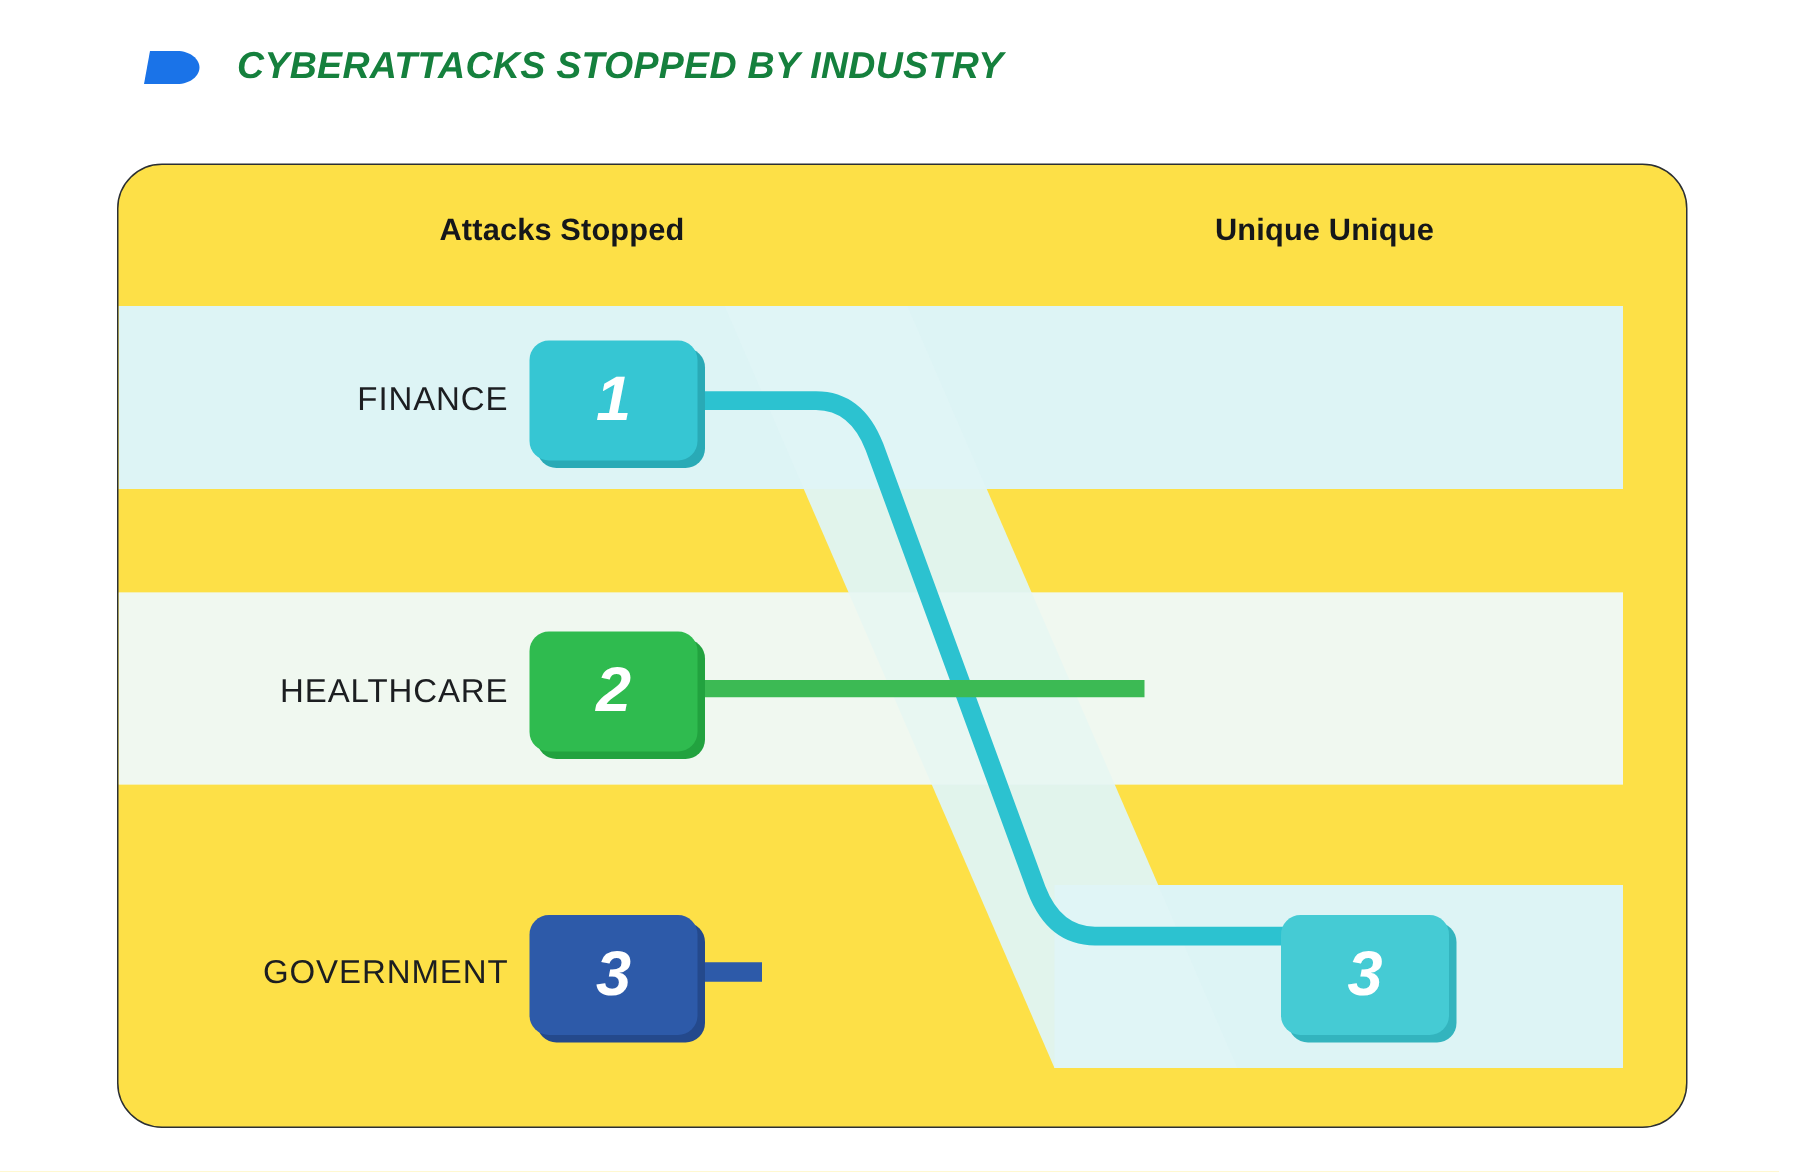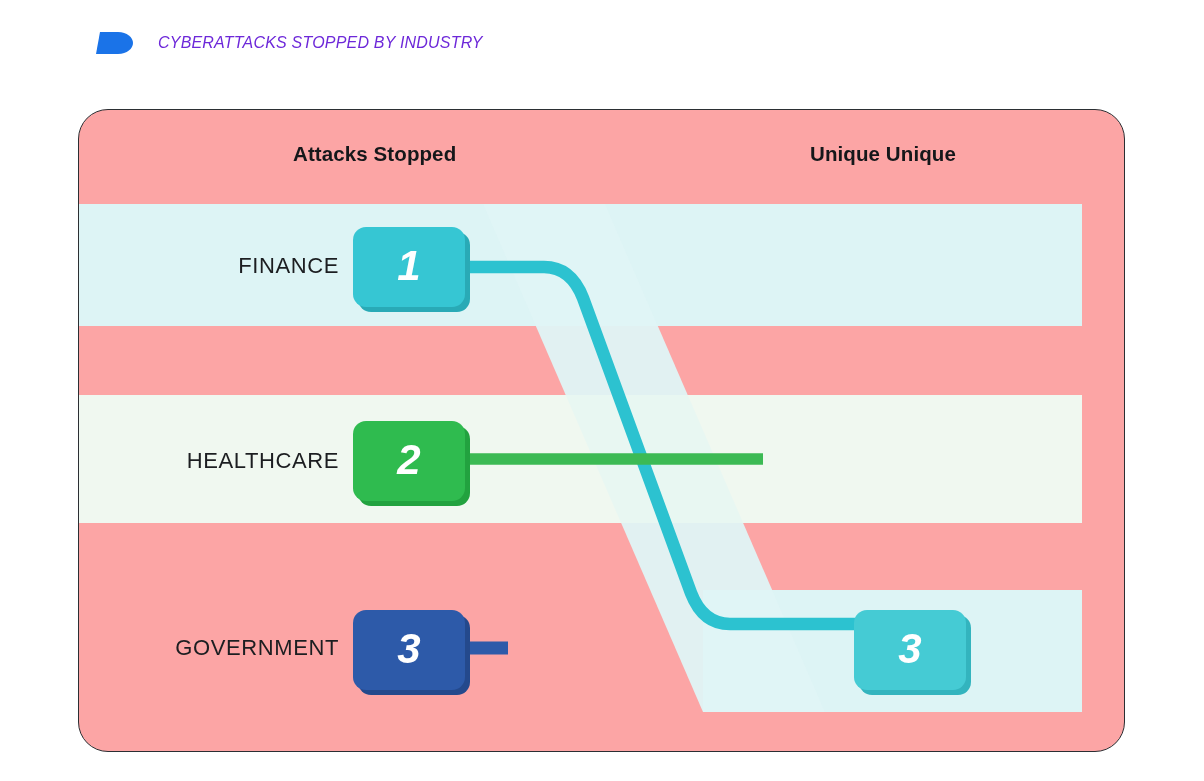--- a/index.html
+++ b/index.html
@@ -28,38 +28,38 @@
   }
   .brand-mark {
     width: 40px;
     height: 26px;
     position: relative;
     flex: 0 0 auto;
   }
   .brand-mark svg { display: block; }
   .header-title {
     font-family: "Liberation Sans", sans-serif;
-    font-size: 16px;
-    font-weight: normal;
+    font-size: 25px;
+    font-weight: bold;
     font-style: italic;
     letter-spacing: 0.2px;
-    color: #6d28d9;
+    color: #15803d;
     white-space: nowrap;
   }
 
   
   .card {
     position: absolute;
     left: 78px;
     top: 109px;
     width: 1047px;
     height: 643px;
     border: 1.4px solid #2b2f33;
     border-radius: 30px;
-    background: #fca5a5;
+    background: #fde047;
     overflow: hidden;
   }
 
   .diagram-svg {
     position: absolute;
     left: 0;
     top: 0;
     width: 1047px;
     height: 643px;
     display: block;

